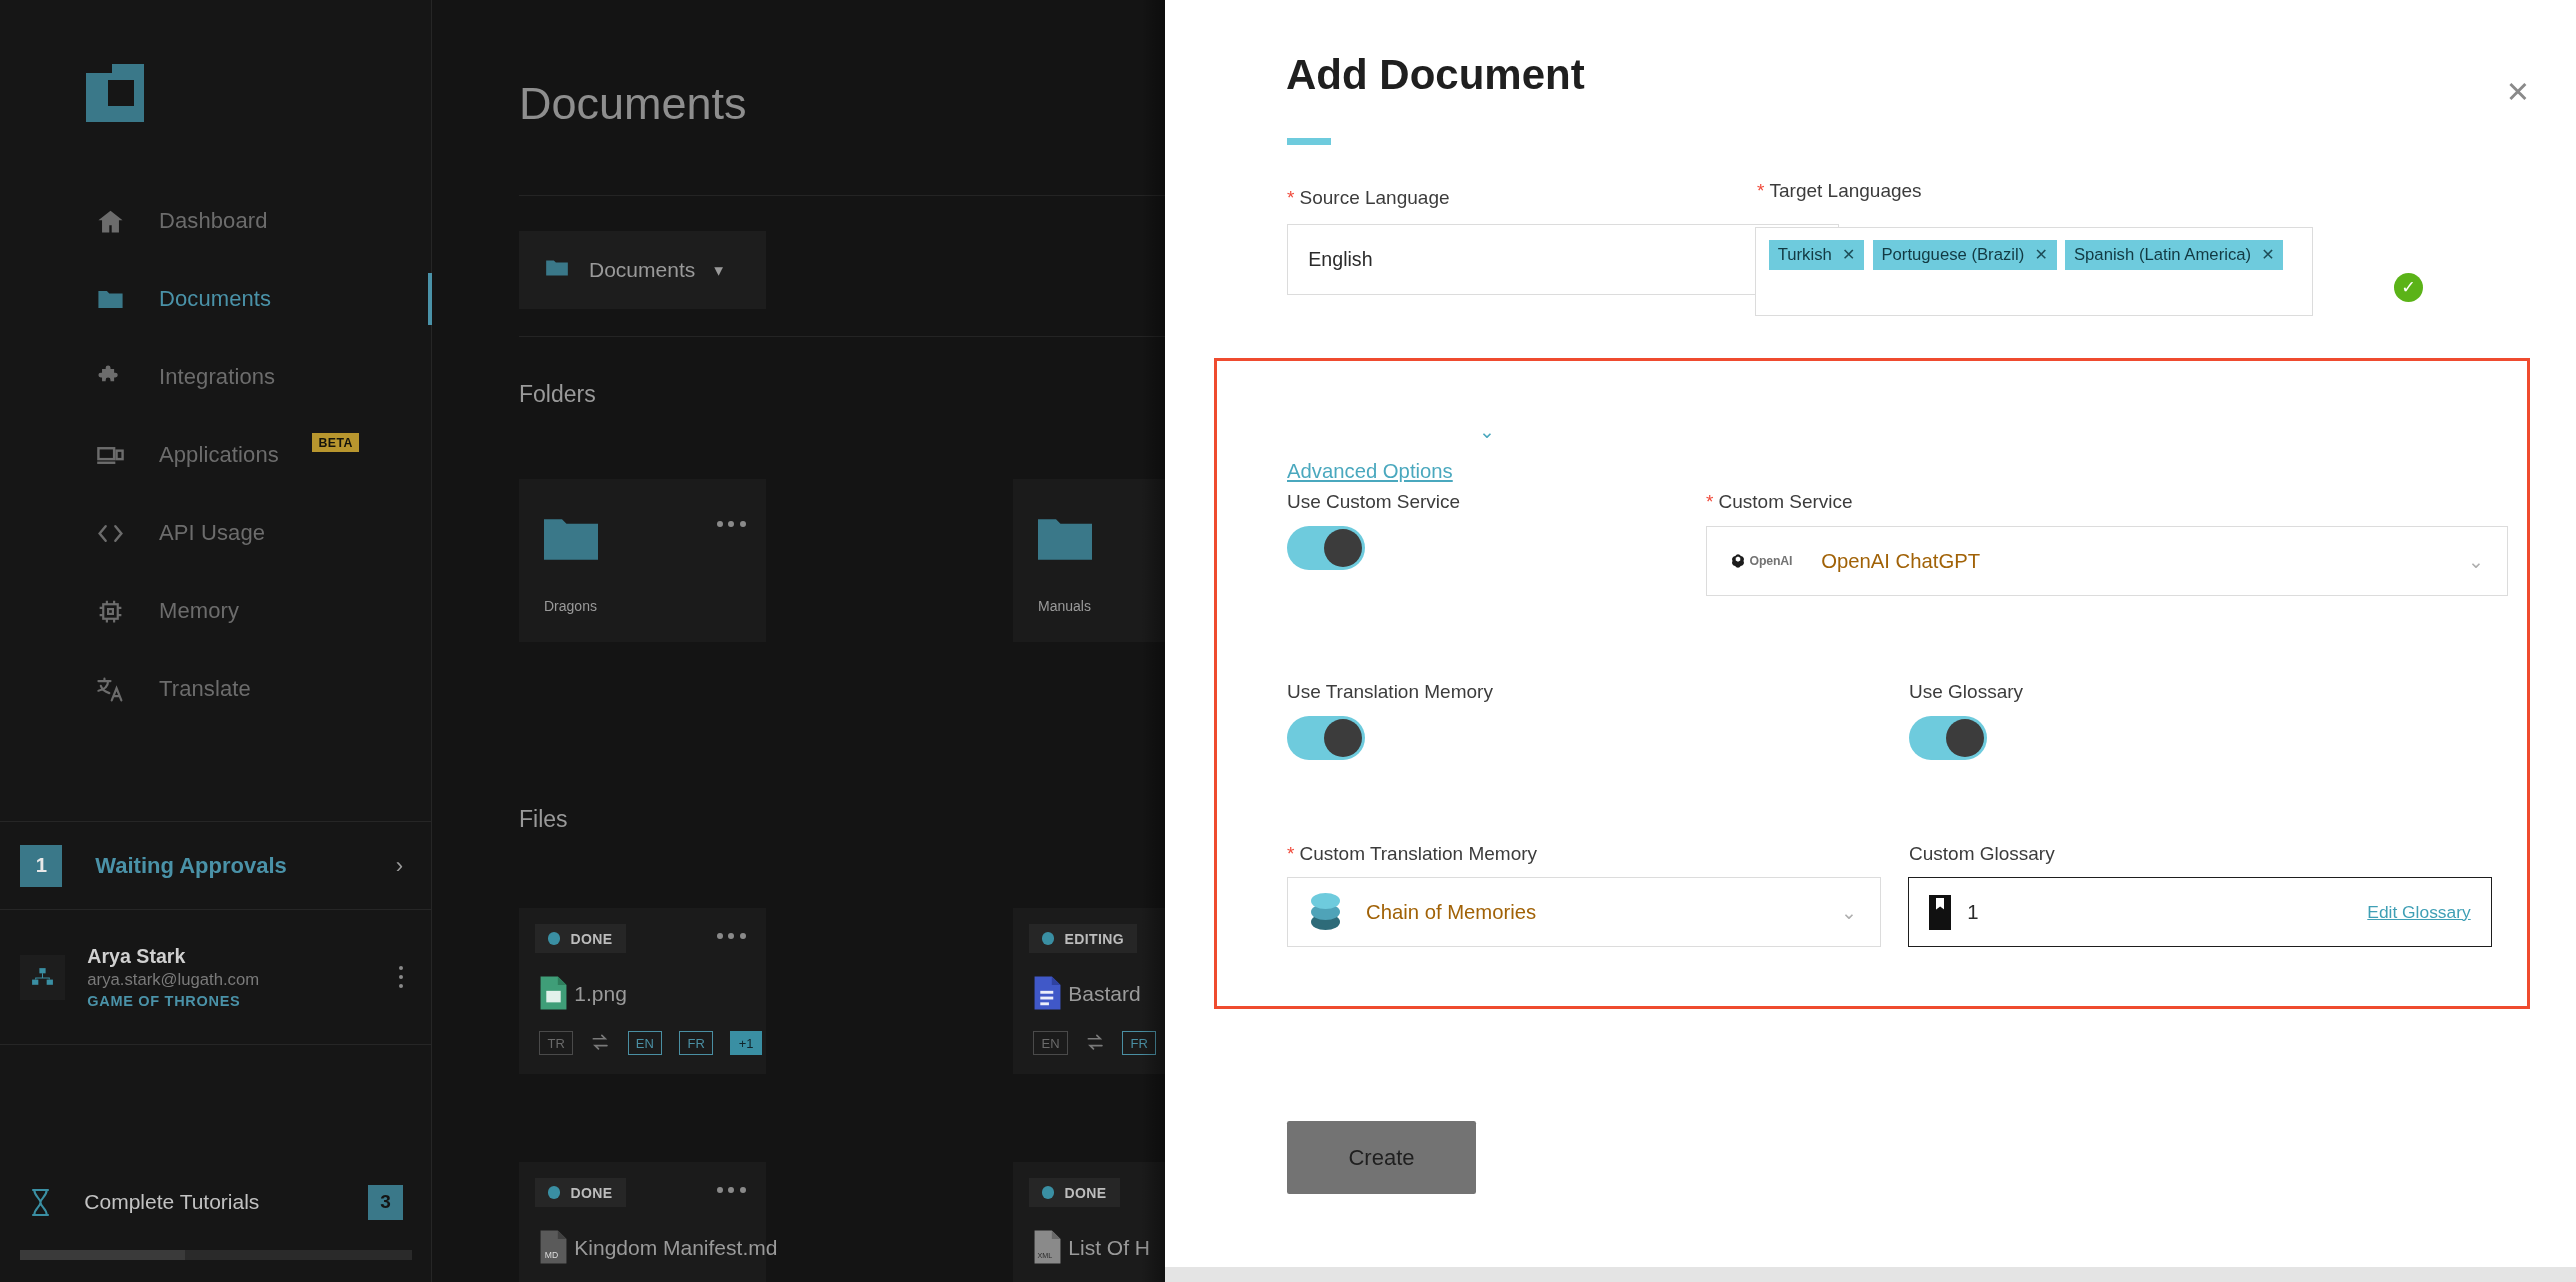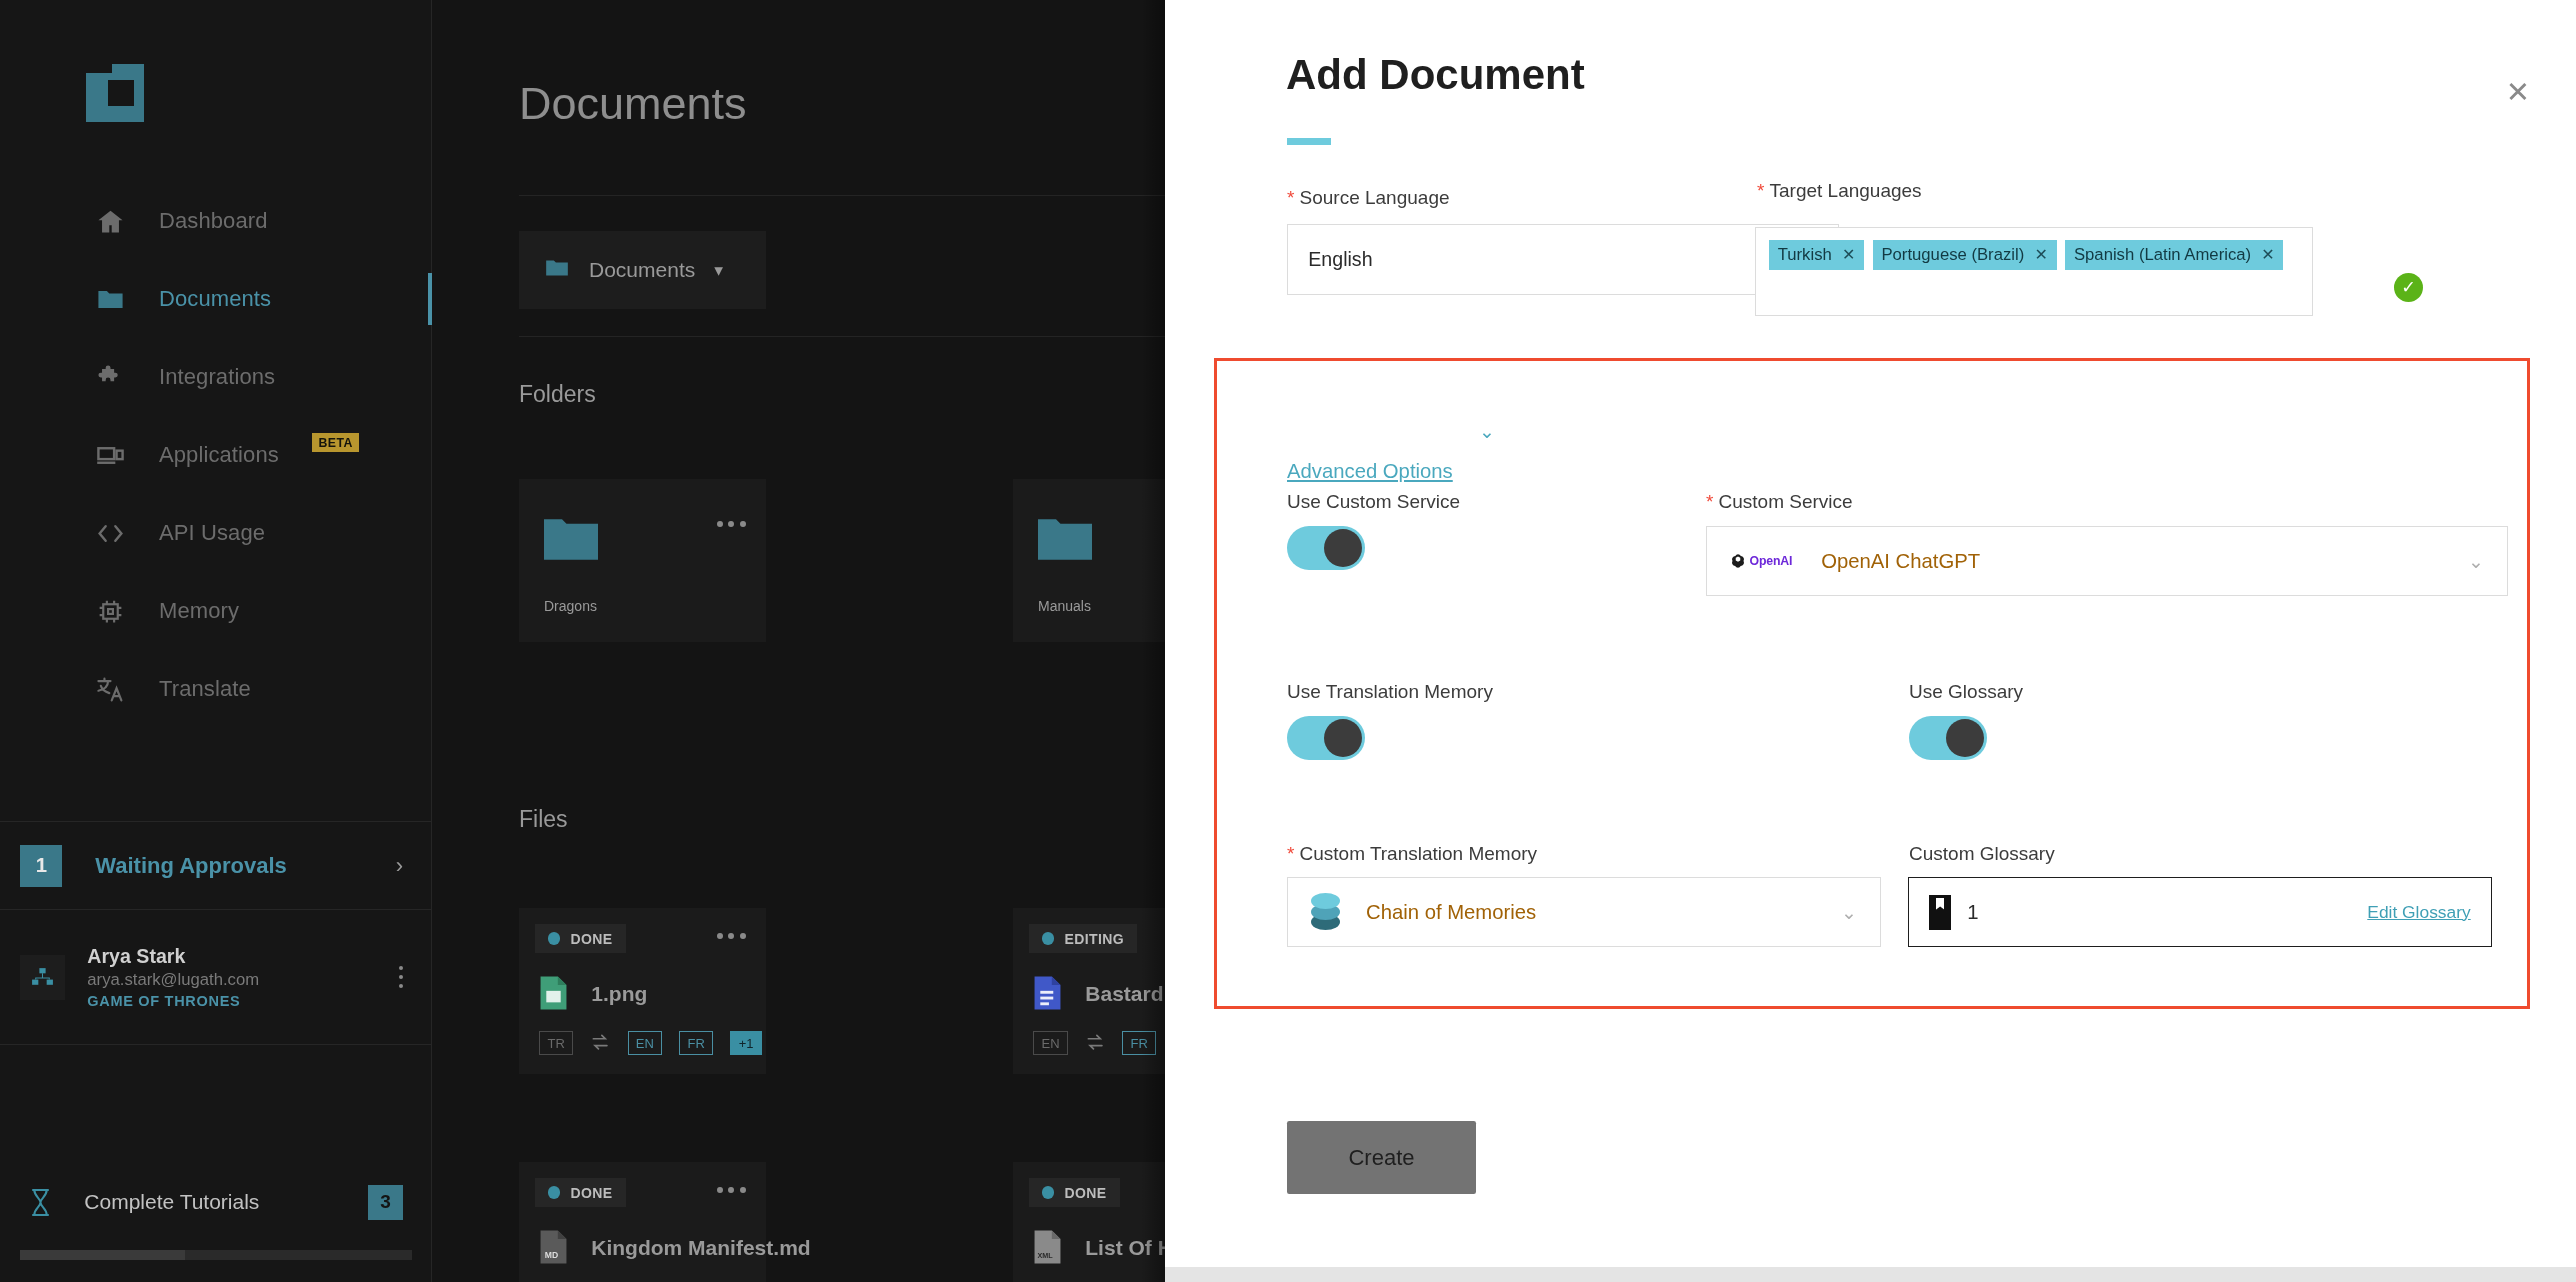--- a/index.html
+++ b/index.html
@@ -143,21 +143,21 @@
 
   .filecard { position: absolute; background: #1b1b1b; width: 247px; height: 166px; }
   .status-pill {
     position: absolute; left: 16px; top: 16px;
     background: #262626; display: flex; align-items: center; gap: 10.2px;
     padding: 6.5px 13px; color: #bdbdbd; font-size: 14px; font-weight: bold; letter-spacing: 0.4px;
   }
   .status-pill .sdot { width: 12.3px; height: 12.3px; border-radius: 50%; background: #3a8fa3; display: block; }
   .filecard .dots { position: absolute; right: 20.3px; top: 25px; display:flex; gap: 5.8px; }
   .filecard .dots i { width: 5.8px; height: 5.8px; border-radius: 50%; background: #8a8a8a; display: block; }
-  .filerow { position: absolute; left: 20.3px; top: 67px; display: flex; align-items: center; gap: 23px; font-weight: bold; }
+  .filerow { position: absolute; left: 20.3px; top: 67px; display: flex; align-items: center; gap: 6px; }
   .filerow .fn { color: #9a9a9a; font-size: 21px; white-space: nowrap; }
   .langrow { position: absolute; left: 20.3px; top: 123px; display: flex; align-items: center; gap: 17px; }
   .lchip {
     border: 0.7px solid #4a8fa3; color: #4a8fa3;
     font-size: 13px; padding: 3.6px 7.3px; min-width: 32px; text-align: center;
   }
   .lchip.dim { border-color: #4a4a4a; color: #6a6a6a; }
   .lchip.solid { background: #3a8fa3; color: #10252b; border-color: #3a8fa3; }
 
   
@@ -241,21 +241,21 @@
   }
 
   .select-box {
     position: absolute; border: 0.7px solid #dcdcdc; background: #fff;
     display: flex; align-items: center; padding: 0 23px;
   }
   .select-box .sval { color: #a16207; font-size: 20.3px; }
   .select-box .chev { margin-left: auto; color: #aeaeae; font-size: 19px; }
 
   .openai-logo { display: flex; align-items: center; gap: 3.6px; margin-right: 29px; }
-  .openai-logo .oa-txt { font-size: 12.3px; font-weight: bold; color: #6d28d9; letter-spacing: -0.2px; }
+  .openai-logo .oa-txt { font-size: 12.3px; font-weight: bold; color: #737373; letter-spacing: -0.2px; }
 
   .glossary-box {
     position: absolute; left: 1908px; top: 877px;
     width: 584px; height: 70px;
     border: 1.5px solid #1e1e1e; background: #fff;
     display: flex; align-items: center; padding: 0 20.3px;
   }
   .glossary-box .gcount { color: #2b2b2b; font-size: 20.3px; margin-left: 16px; }
   .glossary-box .edit-link {
     margin-left: auto; color: #3f9fb5; font-size: 17.4px; text-decoration: underline;

